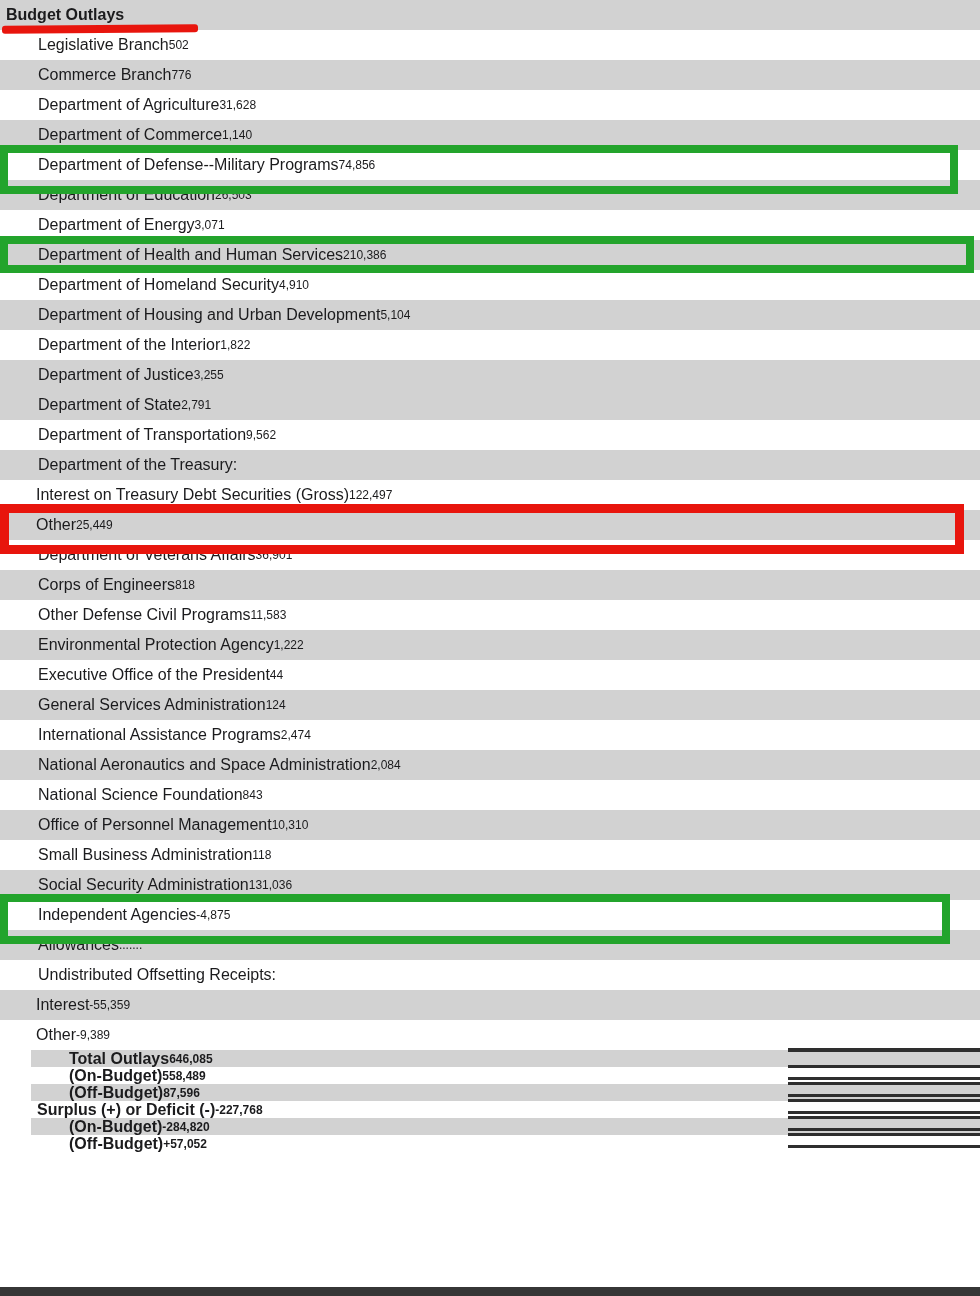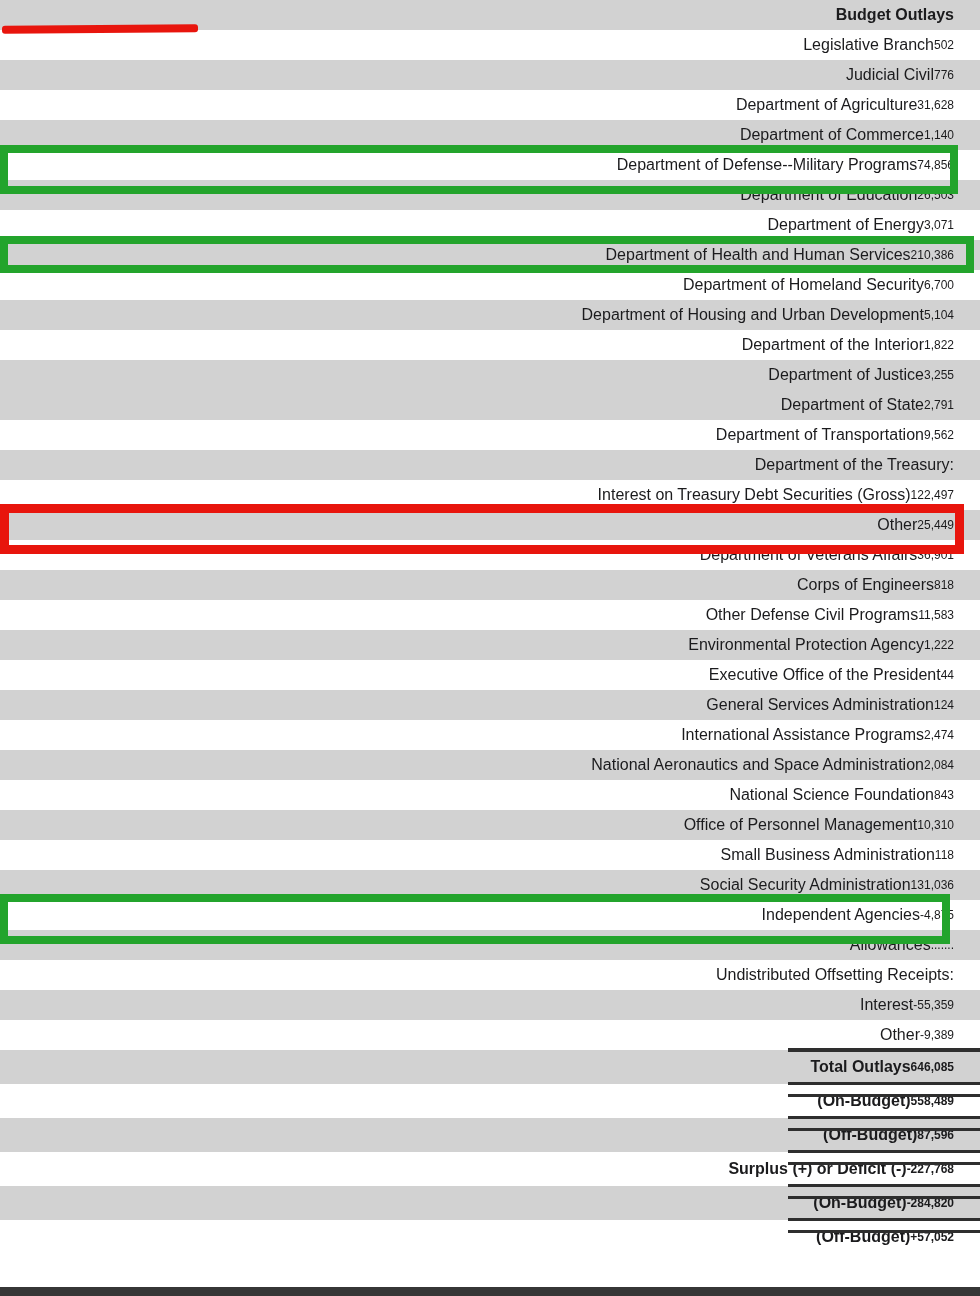--- a/index.html
+++ b/index.html
@@ -1,31 +1,31 @@
 <!DOCTYPE html>
 <html style="--shade: #d2d2d2; --green: #23a42c; --red: #e8150d; --rule: #2e2e2e;"><head>
 <meta charset="utf-8">
 <style>
   html,body { margin:0; padding:0; background:#ffffff; }
   #page {
     position:relative; width:980px; height:1296px; background:#ffffff;
     font-family:"Liberation Sans", sans-serif; color:#1b1b1d; overflow:hidden;
   }
   .row {
-    display:flex; align-items:center; justify-content:flex-end;
+    display:flex; align-items:center; justify-content:flex-start;
     height:30px; position:relative; background:#ffffff;
   }
   .row.gray { background:var(--shade,#d2d2d2); }
-  .row.tall { height:34px; }
+  .row.tall { height:17px;margin-left:31px; }
   .label { font-size:16px; white-space:nowrap; }
   .value { font-size:12px; padding-right:26px; white-space:nowrap; }
   .row.bold .label, .row.bold .value { font-weight:700; }
   .indent-0 .label { padding-left:6px; }
   .indent-1 .label { padding-left:38px; }
-  .indent-2 .label { padding-left:22px; }
+  .indent-2 .label { padding-left:36px; }
   
   .rule { position:absolute; right:0; top:-2px; width:192px; }
   .rule.single { border-top:4px solid var(--rule,#2e2e2e); }
   .rule.double { height:9px; border-top:3px solid var(--rule,#2e2e2e); border-bottom:3px solid var(--rule,#2e2e2e); }
   
   .top-right-bar { position:absolute; top:0; left:785px; width:195px; height:5px; background:#4a4a4a; }
   .bottom-bar   { position:absolute; top:1287px; left:0; width:980px; height:9px; background:#363636; }
   
   .ann { position:absolute; box-sizing:border-box; background:transparent; }
   .ann.greenbox { border:8px solid var(--green,#23a42c); }
@@ -47,21 +47,21 @@
   <div id="budget-table">
       <div class="row gray indent-0 bold">
     <span class="label">Budget Outlays</span>
     <span class="value"></span>
   </div>
       <div class="row white indent-1">
     <span class="label">Legislative Branch</span>
     <span class="value">502</span>
   </div>
       <div class="row gray indent-1">
-    <span class="label">Judicial Civil</span>
+    <span class="label">Commerce Branch</span>
     <span class="value">776</span>
   </div>
       <div class="row white indent-1">
     <span class="label">Department of Agriculture</span>
     <span class="value">31,628</span>
   </div>
       <div class="row gray indent-1">
     <span class="label">Department of Commerce</span>
     <span class="value">1,140</span>
   </div>
@@ -76,21 +76,21 @@
       <div class="row white indent-1">
     <span class="label">Department of Energy</span>
     <span class="value">3,071</span>
   </div>
       <div class="row gray indent-1">
     <span class="label">Department of Health and Human Services</span>
     <span class="value">210,386</span>
   </div>
       <div class="row white indent-1">
     <span class="label">Department of Homeland Security</span>
-    <span class="value">6,700</span>
+    <span class="value">4,910</span>
   </div>
       <div class="row gray indent-1">
     <span class="label">Department of Housing and Urban Development</span>
     <span class="value">5,104</span>
   </div>
       <div class="row white indent-1">
     <span class="label">Department of the Interior</span>
     <span class="value">1,822</span>
   </div>
       <div class="row gray indent-1">

